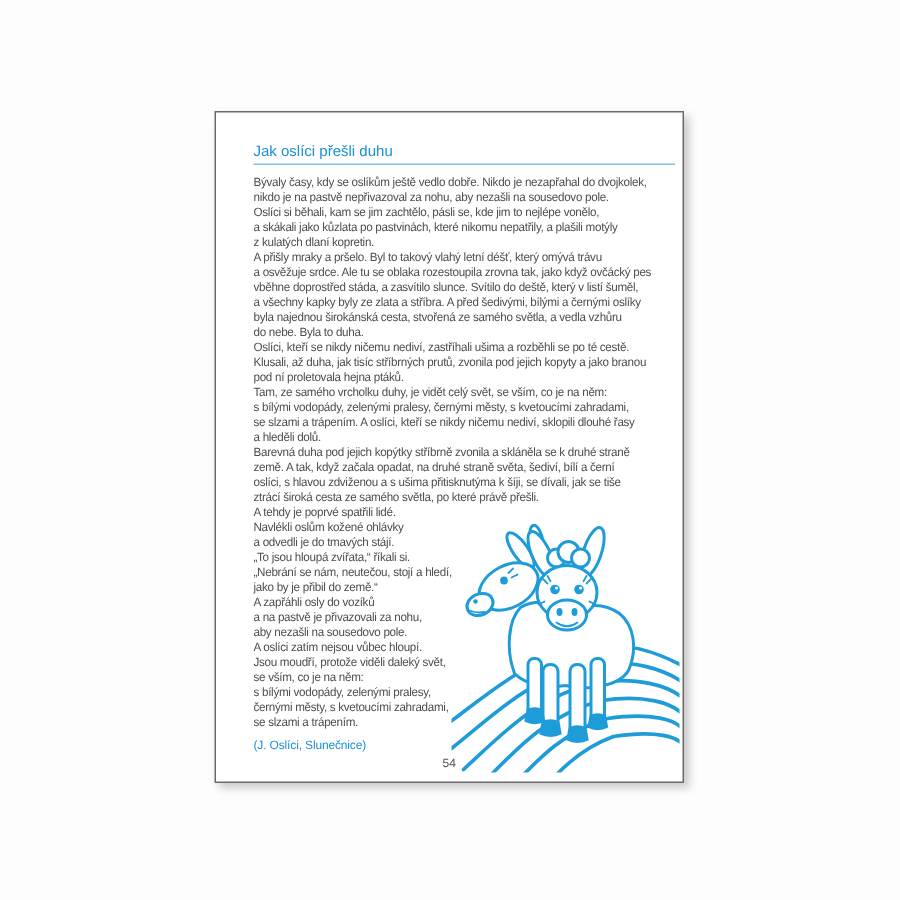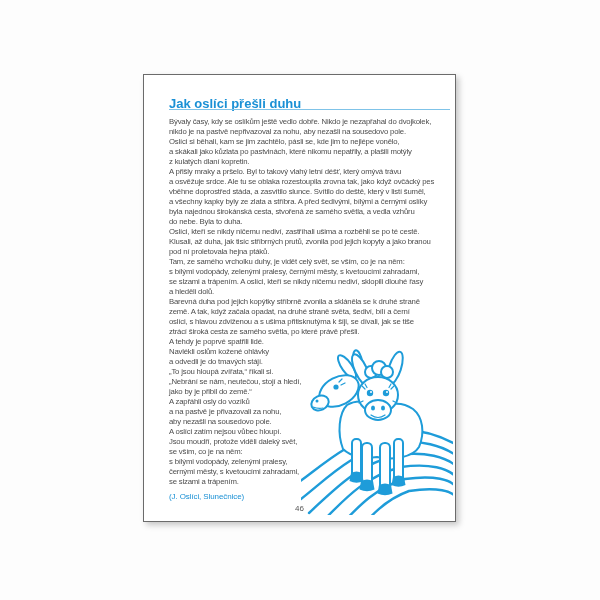--- a/index.html
+++ b/index.html
@@ -23,22 +23,22 @@
     width:313px; height:448px;
     background:#ffffff;
     border:1.5px solid var(--page-border);
     box-shadow:3px 3px 6px rgba(0,0,0,0.22);
     overflow:hidden;
   }
   .page-inner{position:absolute; inset:0;}
   .title{
     position:absolute;
     left:25px; top:21px;
-    font-size:13px;
-    font-weight:bold;
+    font-size:10px;
+    font-weight:normal;
     color:var(--title-blue);
     white-space:nowrap;
   }
   .title-rule{
     position:absolute;
     left:25px; top:34px;
     width:281px; height:0;
     border-top:1px solid var(--rule-blue);
   }
   .text-block{
@@ -200,16 +200,16 @@
           <path d="M 90,40 L 93,37"></path>
           <path d="M 88,38.5 L 90,35"></path>
           <path d="M 70,66 Q 77,71 84,66"></path>
           <path d="M 62,52 L 58,54"></path>
           <path d="M 92,52 L 96,54"></path>
         </g>
       </svg>
     </div>
 
     <div class="attribution">(J. Oslíci, Slunečnice)</div>
-    <div class="page-number">46</div>
+    <div class="page-number">54</div>
 
   </div>
 </div>
 
 </body></html>

